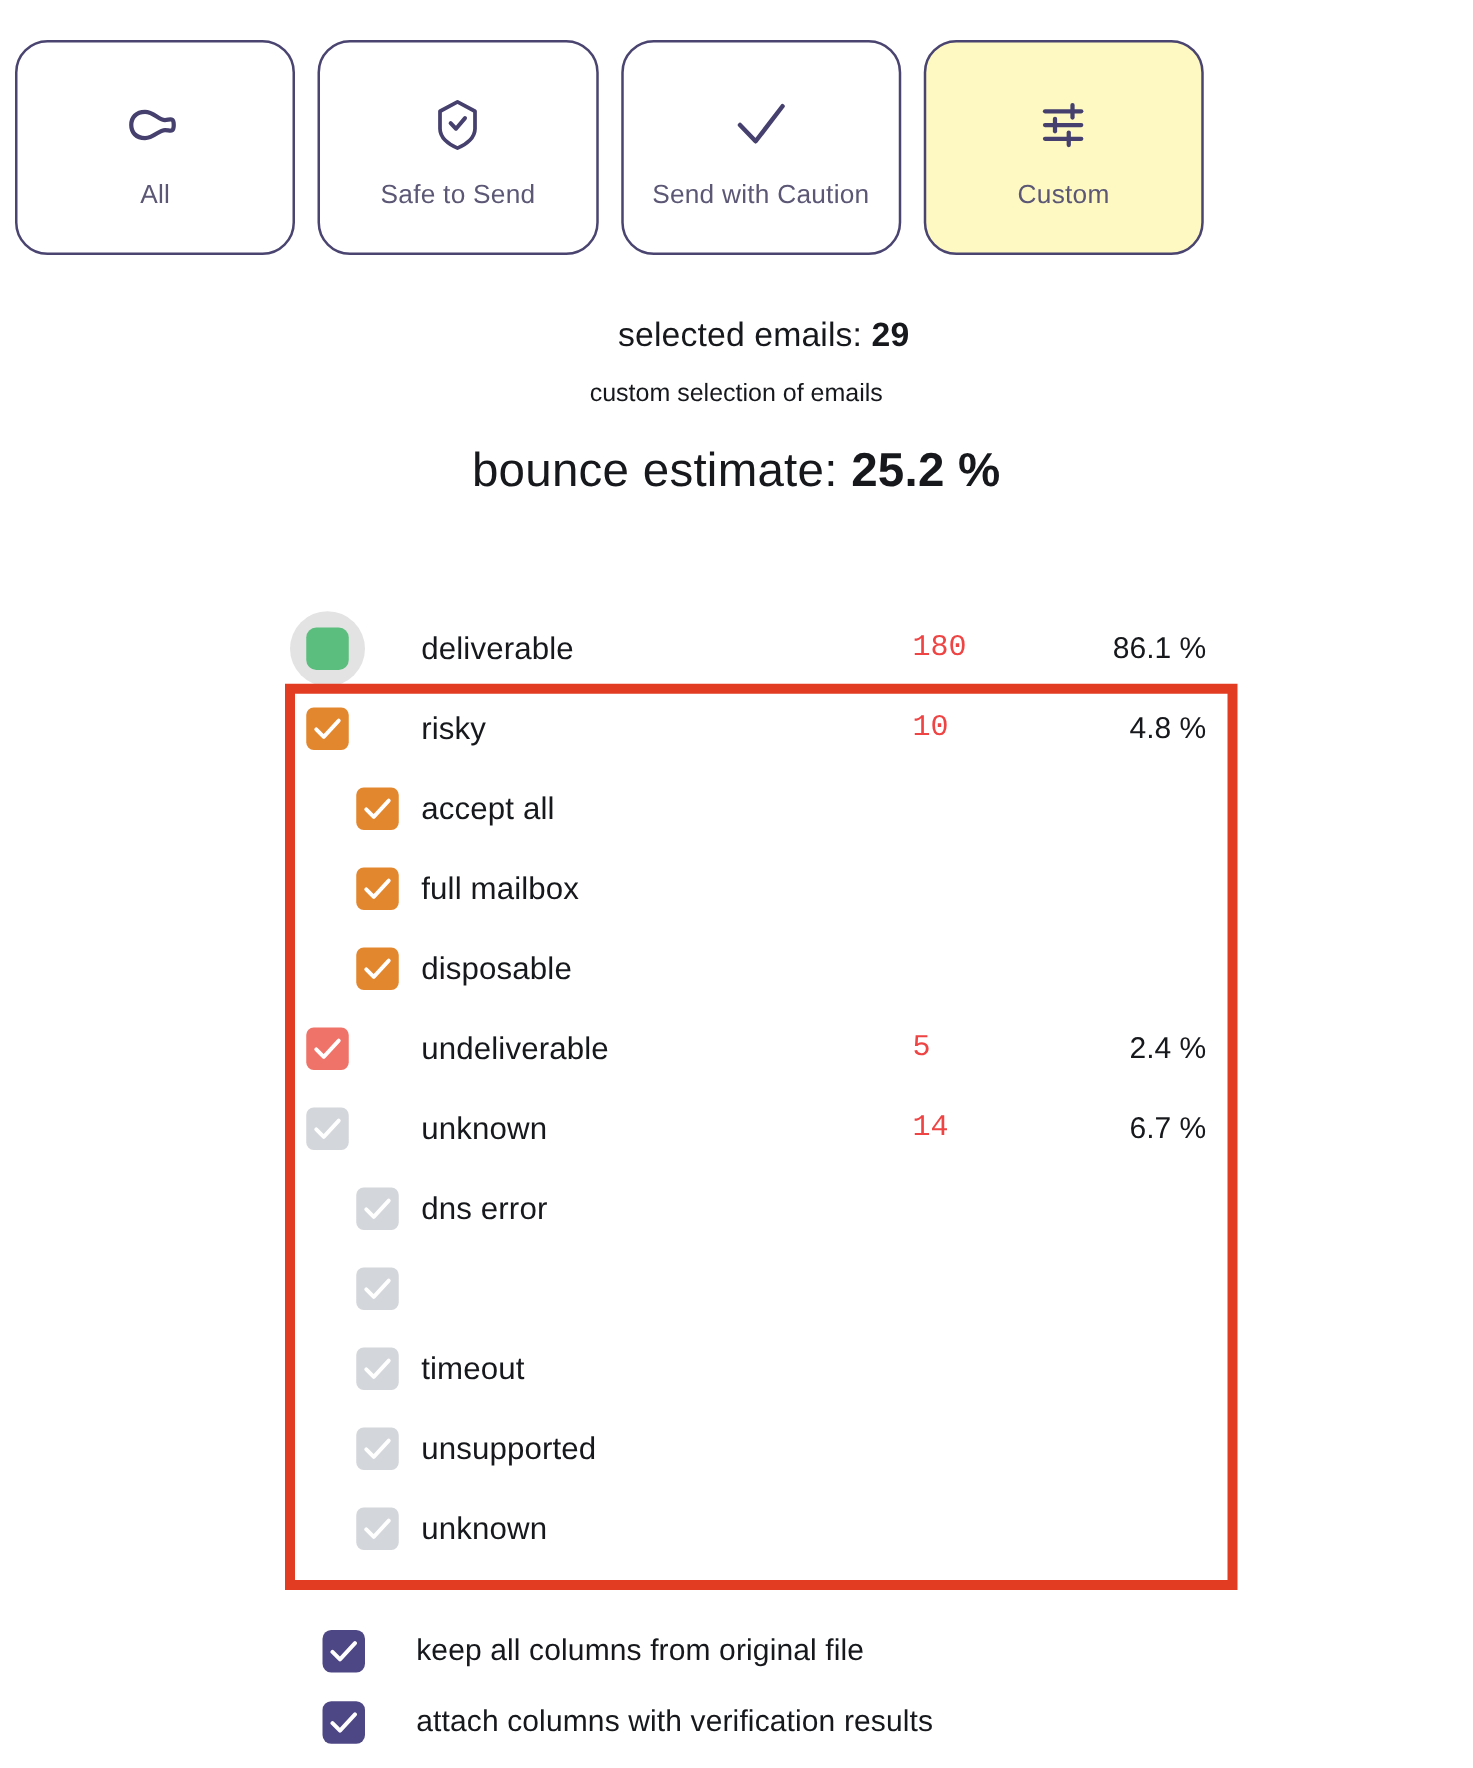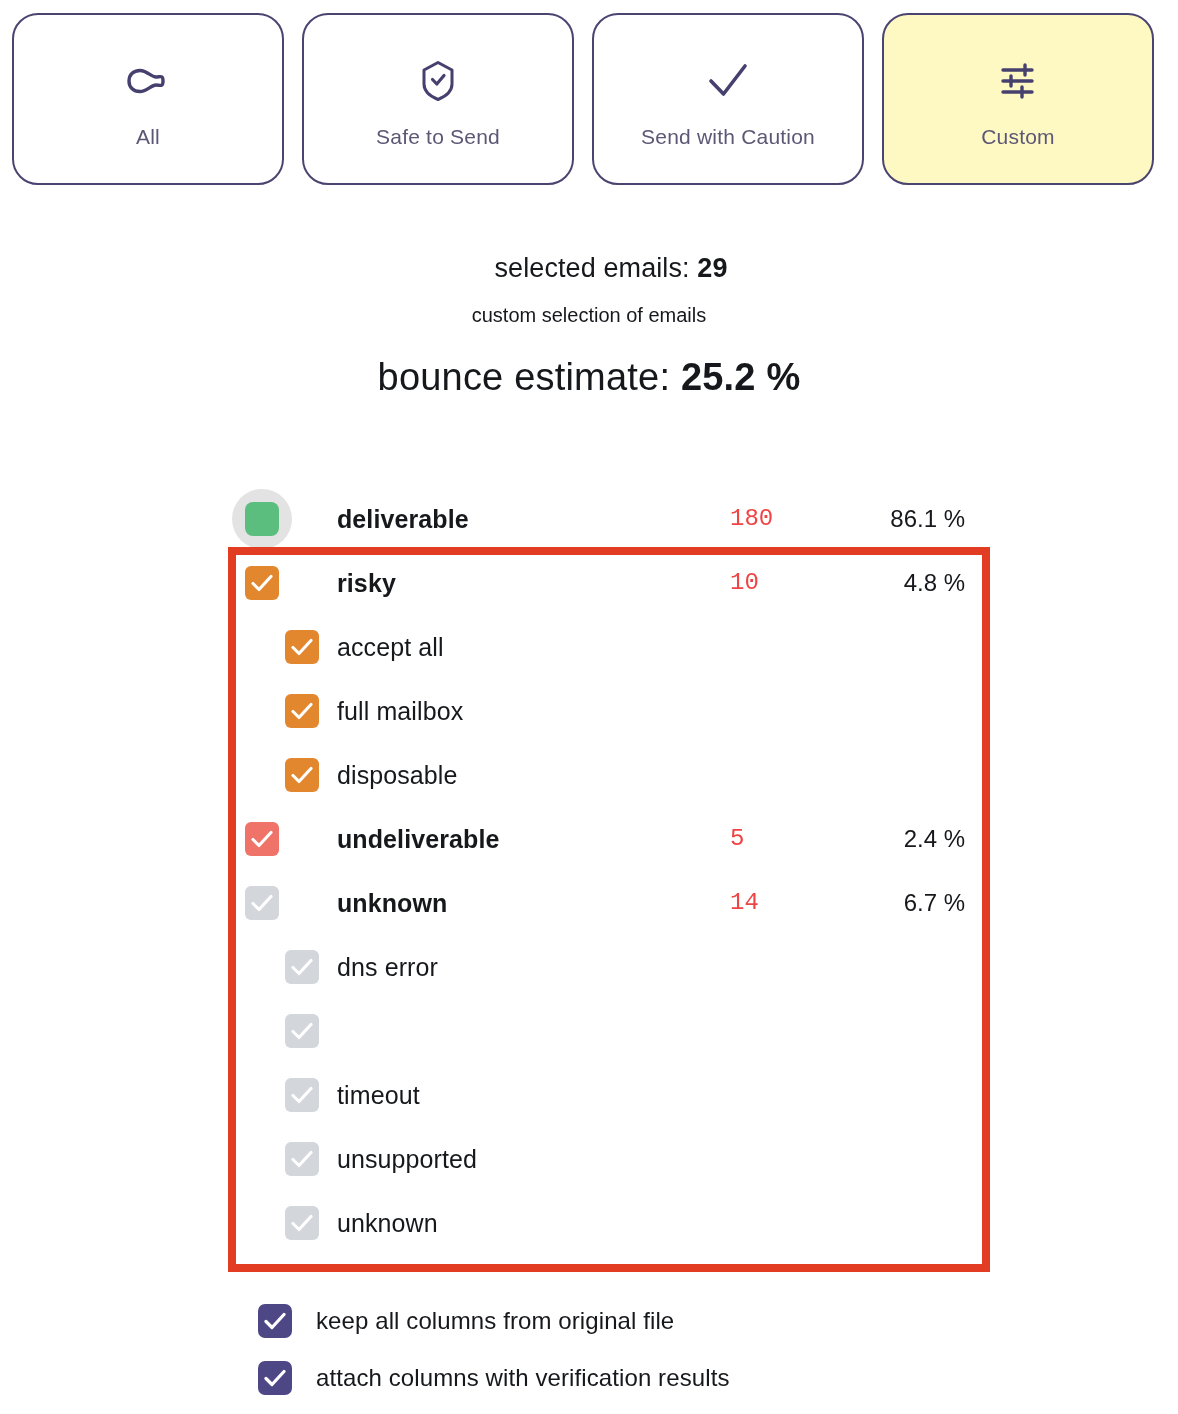--- a/index.html
+++ b/index.html
@@ -15,23 +15,23 @@
   .page {
     position: relative;
     width: 1178px;
     height: 1414px;
     overflow: hidden;
   }
 
   
   .tab-strip {
     position: absolute;
-    top: 13px;
+    top: 32px;
     left: 12px;
-    width: 1142px;
+    width: 951px;
     display: flex;
     gap: 18px;
   }
 
   .tab {
     flex: 1 1 0;
     height: 172px;
     border-radius: 26px;
     border: 2px solid #4a4470;
     background: #ffffff;
@@ -155,21 +155,21 @@
   }
   .cb.green { z-index: 1; }
 
   .label {
     flex: 1 1 auto;
     font-size: 25px;
     color: #16181c;
     letter-spacing: 0.1px;
     line-height: 1;
   }
-  .label.bold { font-weight: 700; }
+  .label.bold { font-weight: 400; }
 
   .count {
     width: 110px;
     flex: 0 0 110px;
     text-align: left;
     font-size: 24px;
     color: #ef4444;
     line-height: 1;
     font-family: Liberation Mono, monospace;
   }
@@ -204,21 +204,21 @@
     width: 760px;
   }
 
   .opt-row {
     display: flex;
     align-items: center;
     height: 57px;
   }
 
   .opt-label {
-    margin-left: 24px;
+    margin-left: 41px;
     font-size: 24px;
     color: #16181c;
     line-height: 1;
     letter-spacing: 0.1px;
   }
 </style>
 </head>
 <body>
 
 <div class="page">

